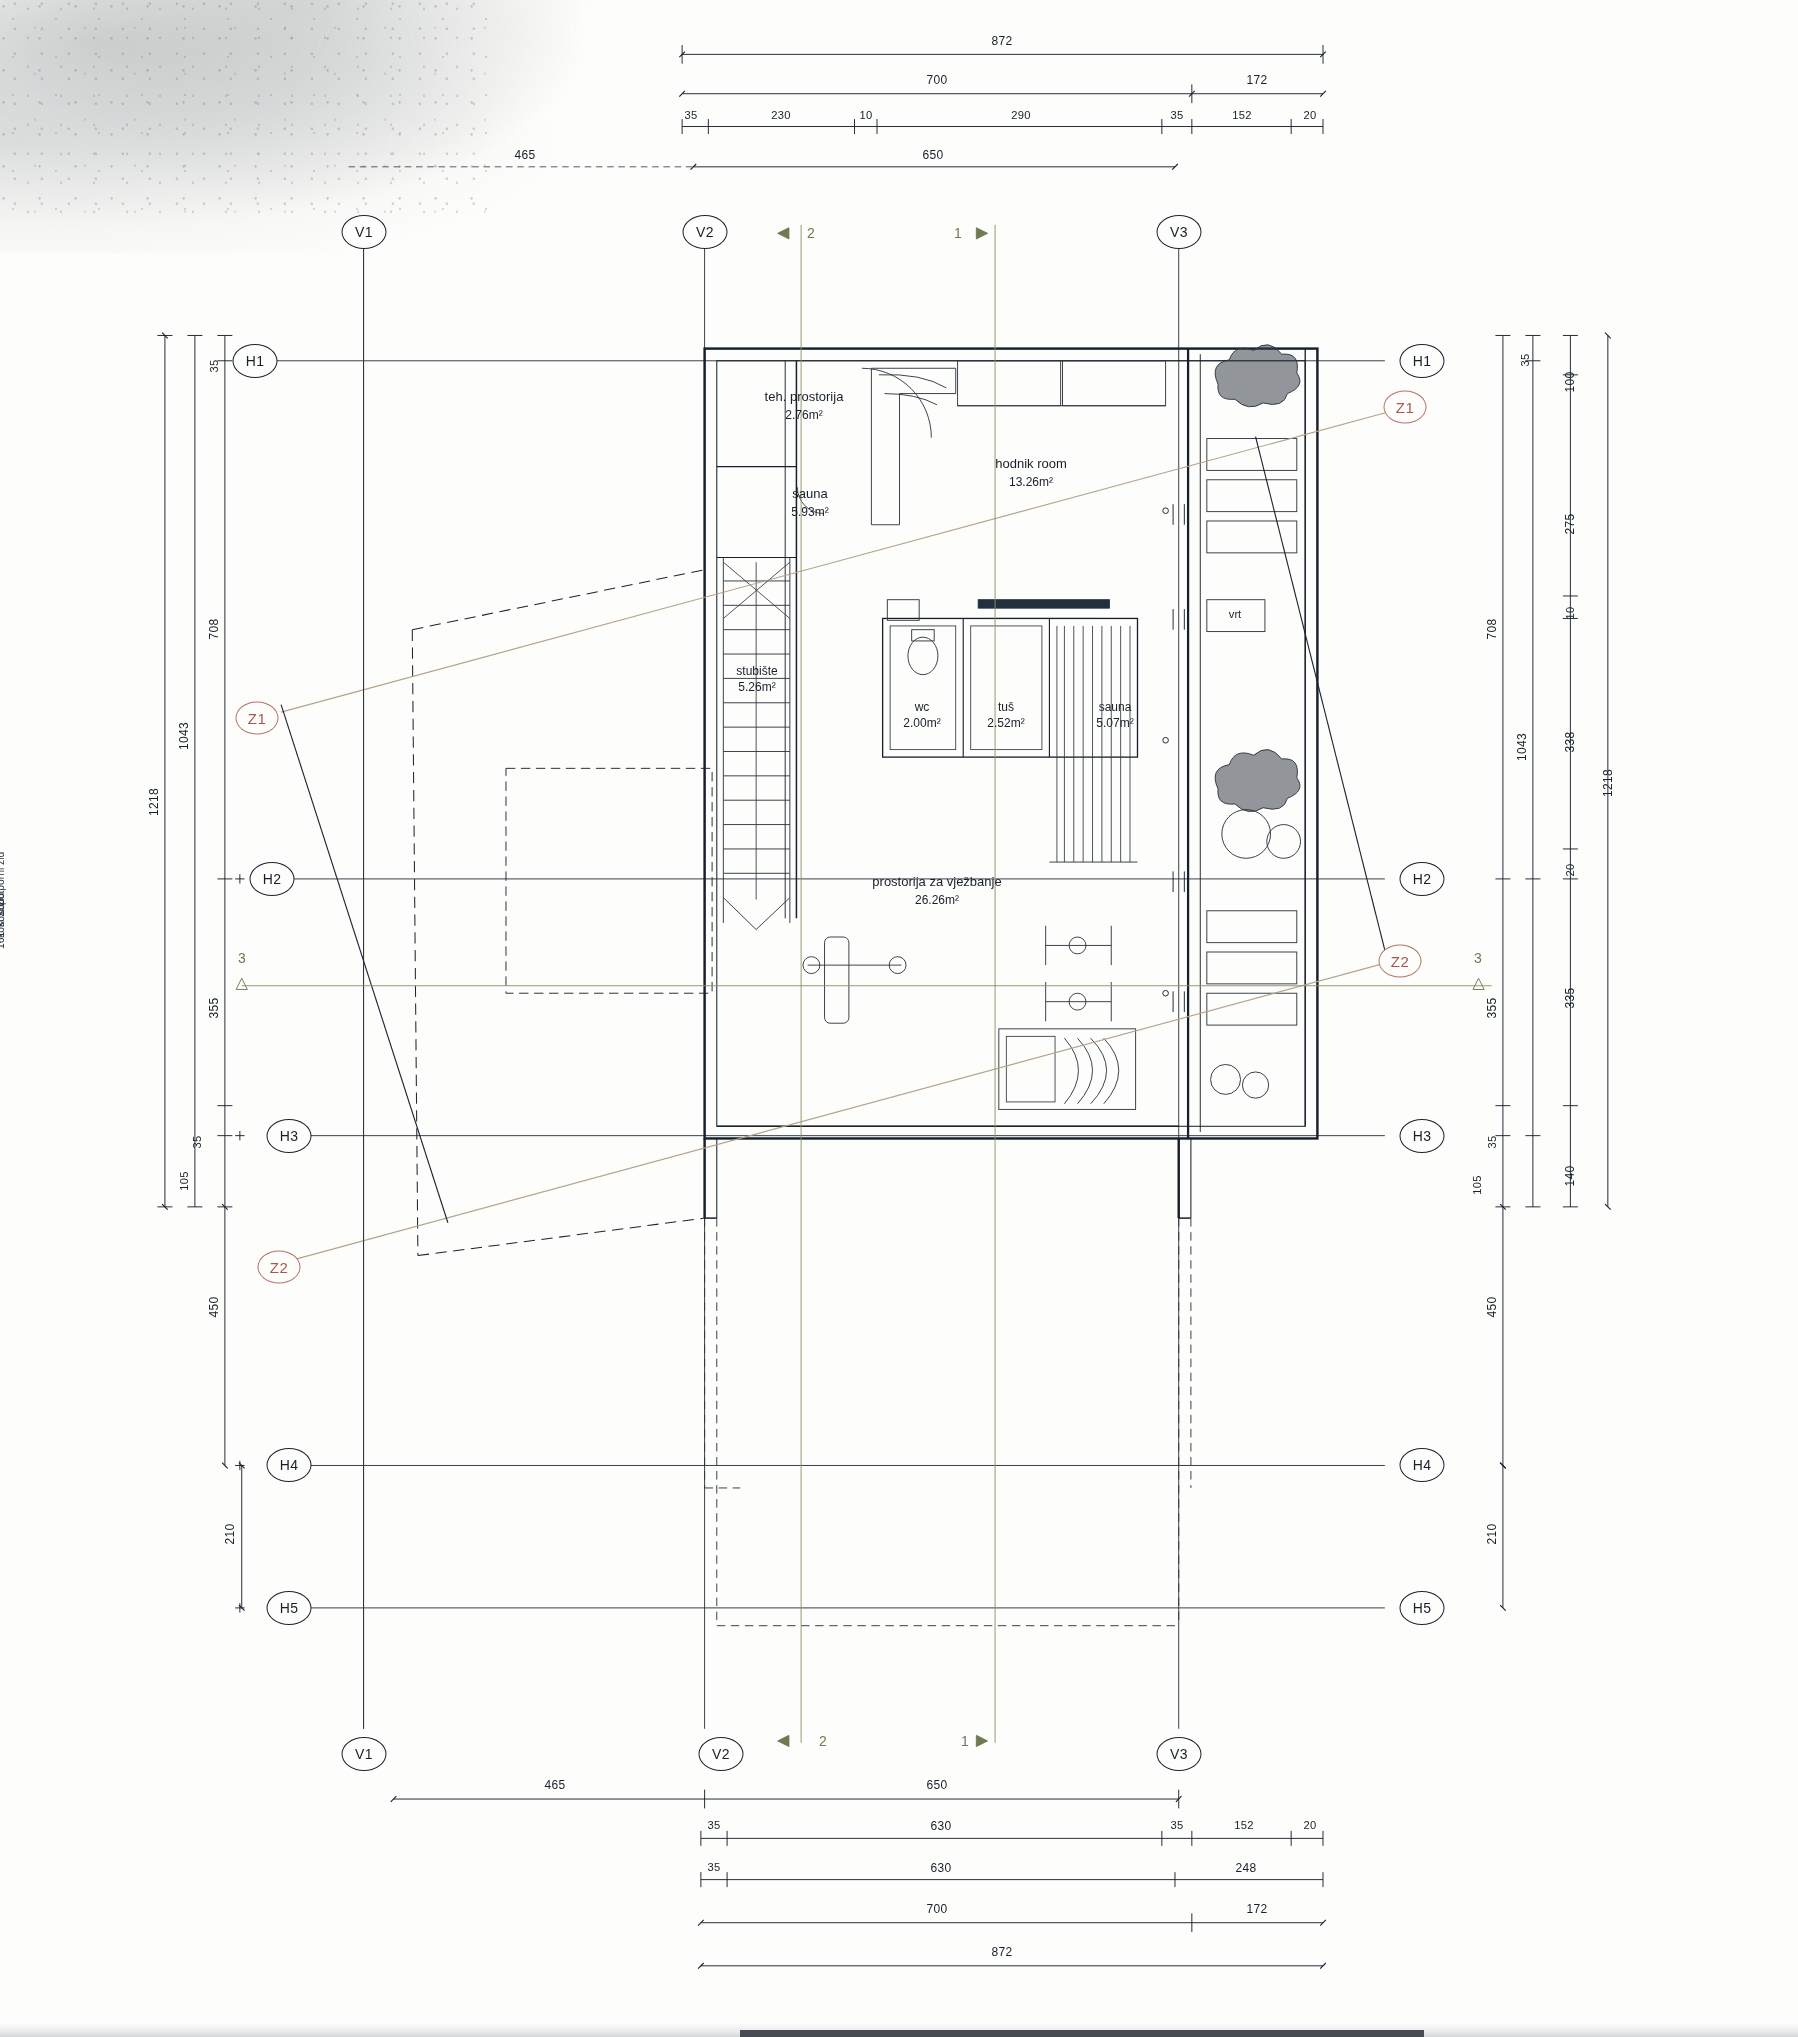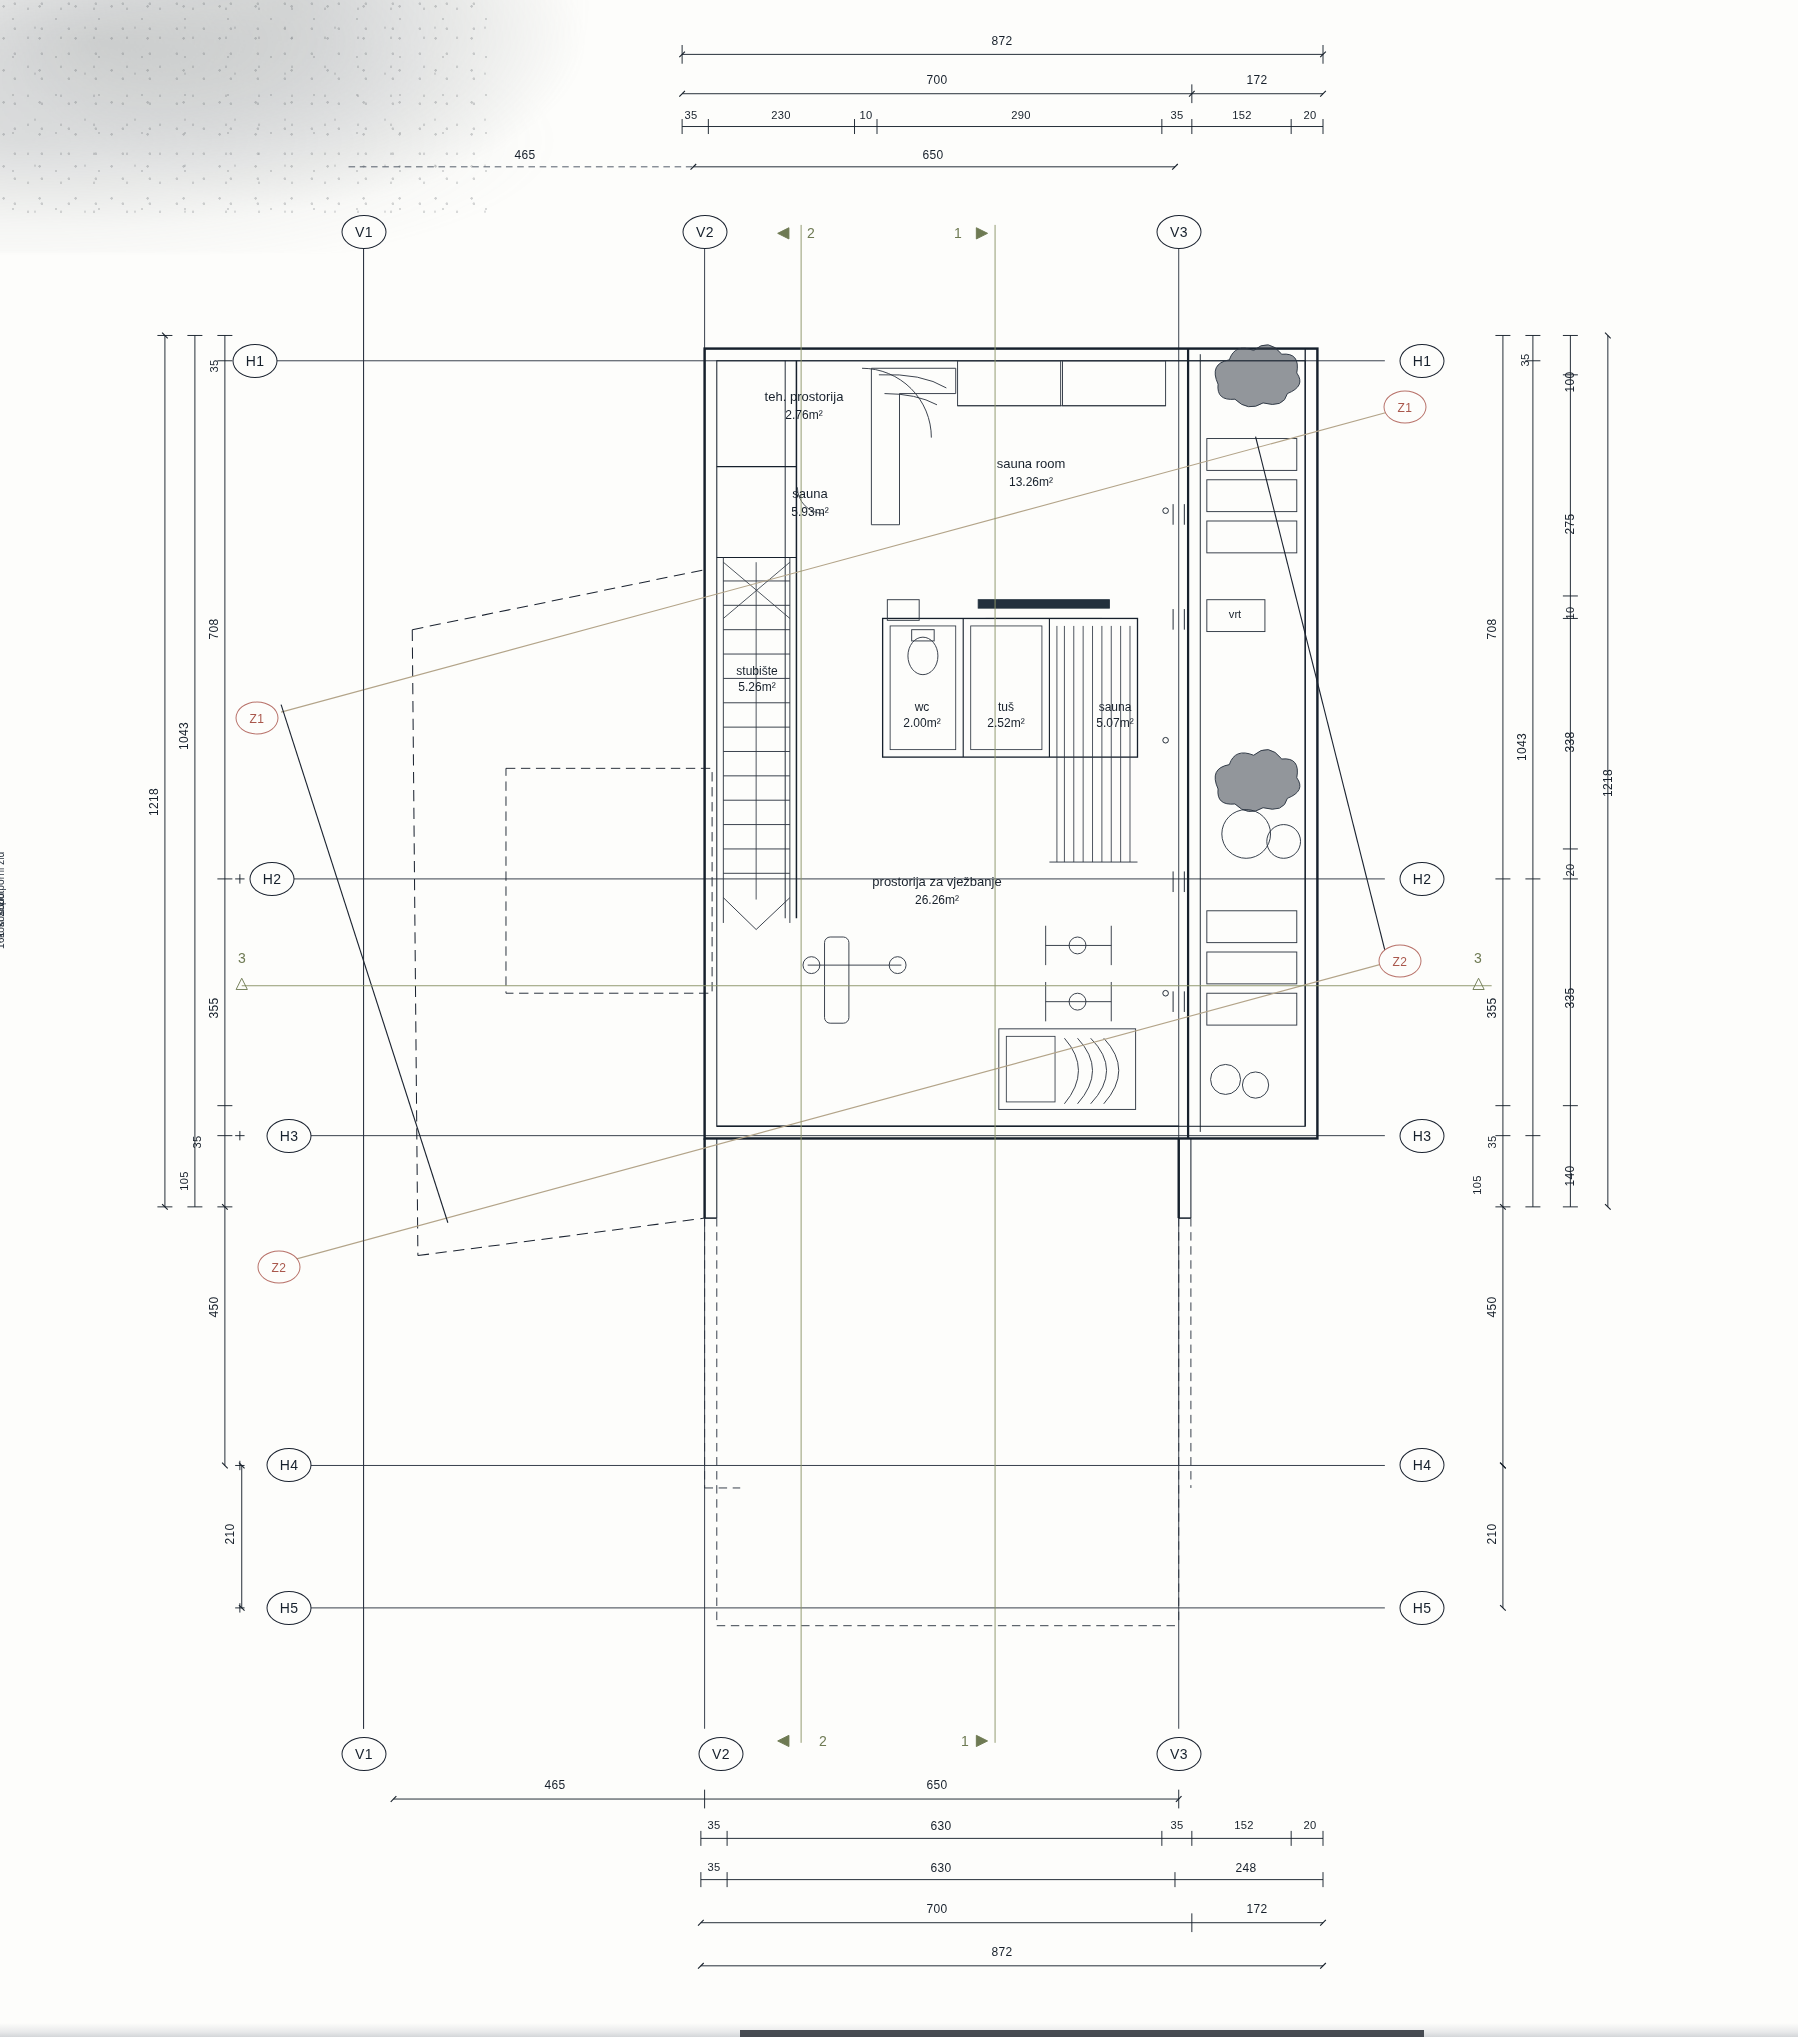--- a/index.html
+++ b/index.html
@@ -87,21 +87,21 @@
     display:flex;align-items:center;justify-content:center;
     font-size:14px;
     color:#16202c;
     transform:translate(-50%,-50%);
     letter-spacing:0.4px;
   }
   .axis-bubble.z{
     border-color:#b8726a;
     color:#a9574c;
     width:41px;height:31px;
-    font-size:12px;
+    font-size:15px;
   }
   .sec-mark{
     position:absolute;
     font-size:14px;
     color:#6e7a53;
     transform:translate(-50%,-50%);
     white-space:nowrap;
   }
 </style>
 </head>
@@ -485,21 +485,21 @@
     <span>teh. prostorija</span><br>
     <span class="area">2.76m²</span>
   </div>
 
   <div class="room" style="left:810px;top:485px;">
     <span>sauna</span><br>
     <span class="area">5.93m²</span>
   </div>
 
   <div class="room" style="left:1031px;top:455px;">
-    <span>sauna room</span><br>
+    <span>hodnik room</span><br>
     <span class="area">13.26m²</span>
   </div>
 
   <div class="room" style="left:757px;top:663px;font-size:12px;">
     <span>stubište</span><br>
     <span class="area">5.26m²</span>
   </div>
 
   <div class="room" style="left:922px;top:699px;font-size:12px;">
     <span>wc</span><br>

